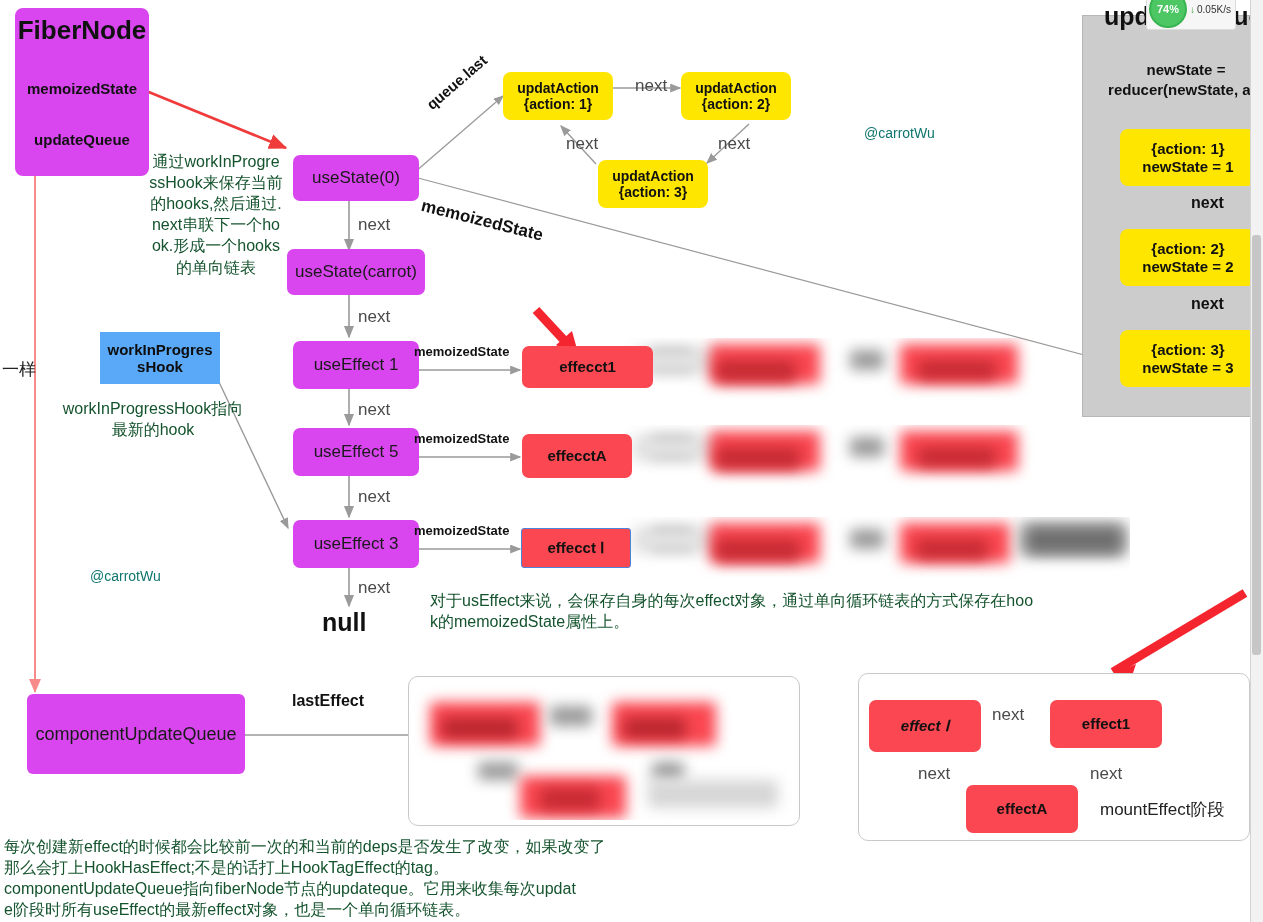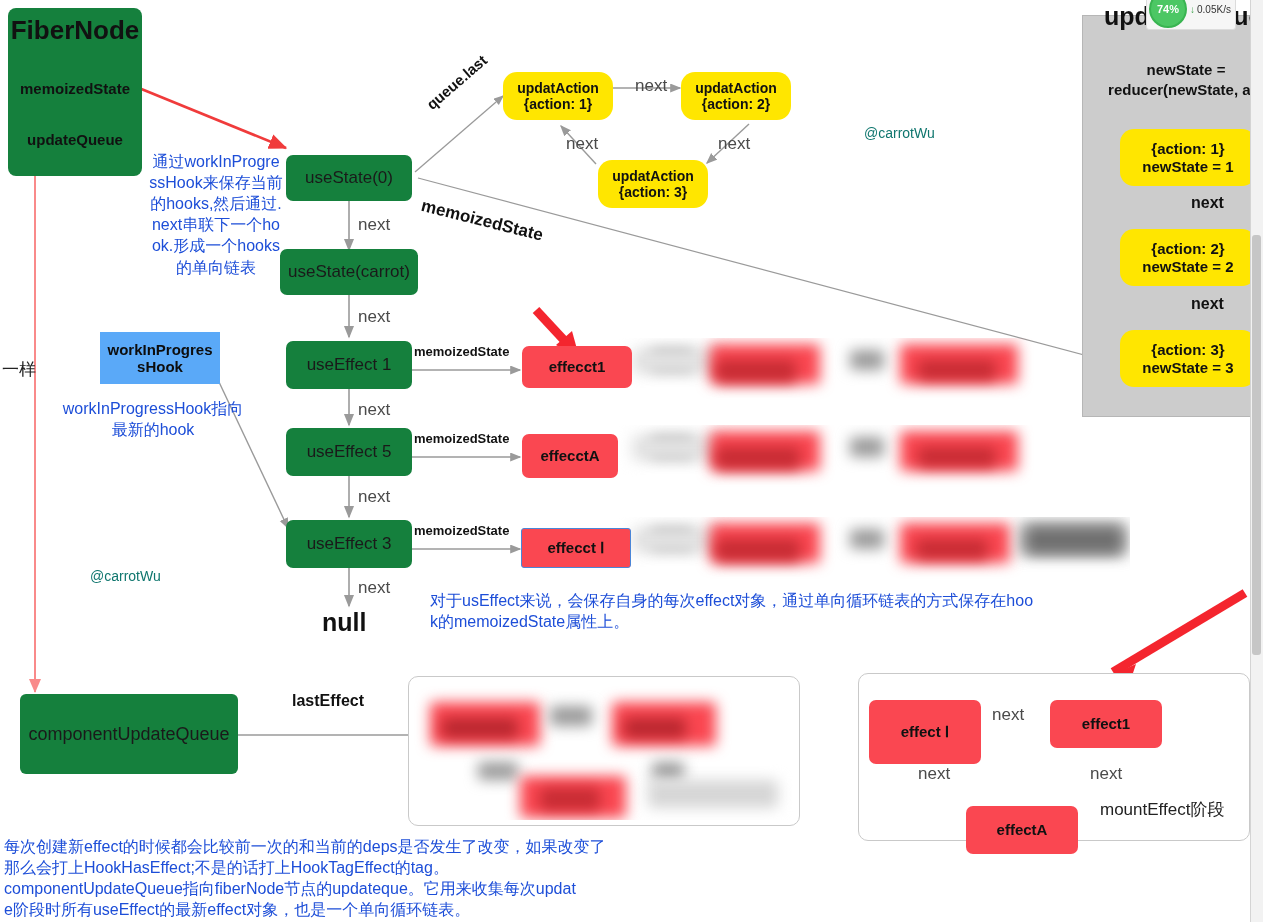--- a/index.html
+++ b/index.html
@@ -23,34 +23,35 @@
   .node {
     position: absolute;
     box-sizing: border-box;
     display: flex;
     align-items: center;
     justify-content: center;
     text-align: center;
     line-height: 1.15;
   }
   .node-blue {
-    background: #15803d;
+    background: #d946ef;
     color: #1a1a1a;
     border-radius: 7px;
+    margin-left: 7px;
   }
   .node-blue-sq {
     background: #5aa9f8;
     color: #0d0d0d;
     border-radius: 0;
     font-weight: bold;
   }
   .node-yellow {
     background: #ffe600;
     color: #111111;
-    border-radius: 14px;
+    border-radius: 8px;
     font-weight: bold;
   }
   .node-red {
     background: #fa4751;
     color: #111111;
     border-radius: 7px;
     font-weight: bold;
   }
   .node-red-sel {
     background: #fa4751;
@@ -69,21 +70,21 @@
   .lbl-next {
     font-size: 17px;
     color: #4a4a4a;
   }
   .lbl-bold {
     font-weight: bold;
     color: #111;
   }
   .cn-text {
     position: absolute;
-    color: #1d4ed8;
+    color: #14532d;
     line-height: 1.32;
     white-space: pre-wrap;
   }
   .watermark {
     position: absolute;
     color: #0f766e;
     font-size: 14px;
   }
 
   
@@ -296,32 +297,32 @@
 
   <div class="blur-wrap" style="left:520px; top:338px; width:610px; height:64px;">
     <div class="blob blob-gray" style="left:130px; top:12px; width:44px; height:20px;"></div>
     <div class="blob blob-lite" style="left:112px; top:10px; width:90px; height:26px;"></div>
     <div class="blob blob-red" style="left:190px; top:6px;  width:110px; height:40px;"></div>
     <div class="blob blob-red" style="left:196px; top:22px; width:80px;  height:22px; background:#c62b33;"></div>
     <div class="blob blob-gray" style="left:330px; top:12px; width:34px; height:20px;"></div>
     <div class="blob blob-red" style="left:380px; top:6px;  width:118px; height:40px;"></div>
     <div class="blob blob-red" style="left:398px; top:22px; width:78px;  height:20px; background:#c62b33;"></div>
   </div>
-  <div class="node node-red" style="left:522px; top:346px; width:110px; height:42px; font-size:15px;">effecct1</div>
+  <div class="node node-red" style="left:522px; top:346px; width:131px; height:42px; font-size:15px;">effecct1</div>
 
   <div class="blur-wrap" style="left:520px; top:425px; width:610px; height:64px;">
     <div class="blob blob-gray" style="left:130px; top:12px; width:44px; height:20px;"></div>
     <div class="blob blob-lite" style="left:112px; top:10px; width:90px; height:26px;"></div>
     <div class="blob blob-red" style="left:190px; top:6px;  width:110px; height:40px;"></div>
     <div class="blob blob-red" style="left:196px; top:22px; width:84px;  height:22px; background:#c62b33;"></div>
     <div class="blob blob-gray" style="left:330px; top:12px; width:34px; height:20px;"></div>
     <div class="blob blob-red" style="left:380px; top:6px;  width:118px; height:40px;"></div>
     <div class="blob blob-red" style="left:398px; top:22px; width:78px;  height:20px; background:#c62b33;"></div>
   </div>
-  <div class="node node-red" style="left:522px; top:434px; width:96px; height:44px; font-size:15px;">effecctA</div>
+  <div class="node node-red" style="left:522px; top:434px; width:110px; height:44px; font-size:15px;">effecctA</div>
 
   <div class="blur-wrap" style="left:520px; top:517px; width:610px; height:62px;">
     <div class="blob blob-gray" style="left:130px; top:12px; width:44px; height:20px;"></div>
     <div class="blob blob-lite" style="left:112px; top:10px; width:90px; height:26px;"></div>
     <div class="blob blob-red" style="left:190px; top:6px;  width:110px; height:40px;"></div>
     <div class="blob blob-red" style="left:196px; top:22px; width:84px;  height:22px; background:#c62b33;"></div>
     <div class="blob blob-gray" style="left:330px; top:12px; width:34px; height:20px;"></div>
     <div class="blob blob-red" style="left:380px; top:6px;  width:110px; height:40px;"></div>
     <div class="blob blob-red" style="left:396px; top:22px; width:72px;  height:20px; background:#c62b33;"></div>
     <div class="blob blob-dark" style="left:506px; top:10px; width:96px; height:26px;"></div>
@@ -345,23 +346,23 @@
     <div class="blob blob-red" style="left:212px; top:38px; width:62px;  height:20px; background:#b8262e;"></div>
     <div class="blob blob-gray" style="left:66px;  top:82px; width:40px;  height:18px;"></div>
     <div class="blob blob-gray" style="left:240px; top:82px; width:32px;  height:18px;"></div>
     <div class="blob blob-red" style="left:108px; top:96px; width:106px; height:42px;"></div>
     <div class="blob blob-red" style="left:128px; top:108px; width:60px; height:22px; background:#c62b33;"></div>
     <div class="blob blob-lite" style="left:236px; top:100px; width:130px; height:28px; background:#d6d6d6;"></div>
   </div>
 
   <div class="round-panel" style="left:858px; top:673px; width:390px; height:166px;"></div>
 
-  <div class="node node-red" style="left:869px; top:700px; width:112px; height:64px; font-size:15px;">effect Ⅰ</div>
+  <div class="node node-red" style="left:869px; top:700px; width:112px; height:52px; font-size:15px;font-style:italic;">effect Ⅰ</div>
   <div class="node node-red" style="left:1050px; top:700px; width:112px; height:48px; font-size:15px;">effect1</div>
-  <div class="node node-red" style="left:966px; top:785px; width:112px; height:48px; font-size:15px;margin-top:21px;">effectA</div>
+  <div class="node node-red" style="left:966px; top:785px; width:112px; height:48px; font-size:15px;">effectA</div>
 
   <div class="lbl lbl-next" style="left:992px; top:705px;">next</div>
   <div class="lbl lbl-next" style="left:1090px; top:764px;">next</div>
   <div class="lbl lbl-next" style="left:918px; top:764px;">next</div>
 
   <div class="lbl" style="left:1100px; top:798px; font-size:17px; color:#222;">mountEffect阶段</div>
 
   <div class="cn-text" style="left:4px; top:836px; width:660px; font-size:16px;">每次创建新effect的时候都会比较前一次的和当前的deps是否发生了改变，如果改变了
 那么会打上HookHasEffect;不是的话打上HookTagEffect的tag。
 componentUpdateQueue指向fiberNode节点的updateque。它用来收集每次updat

